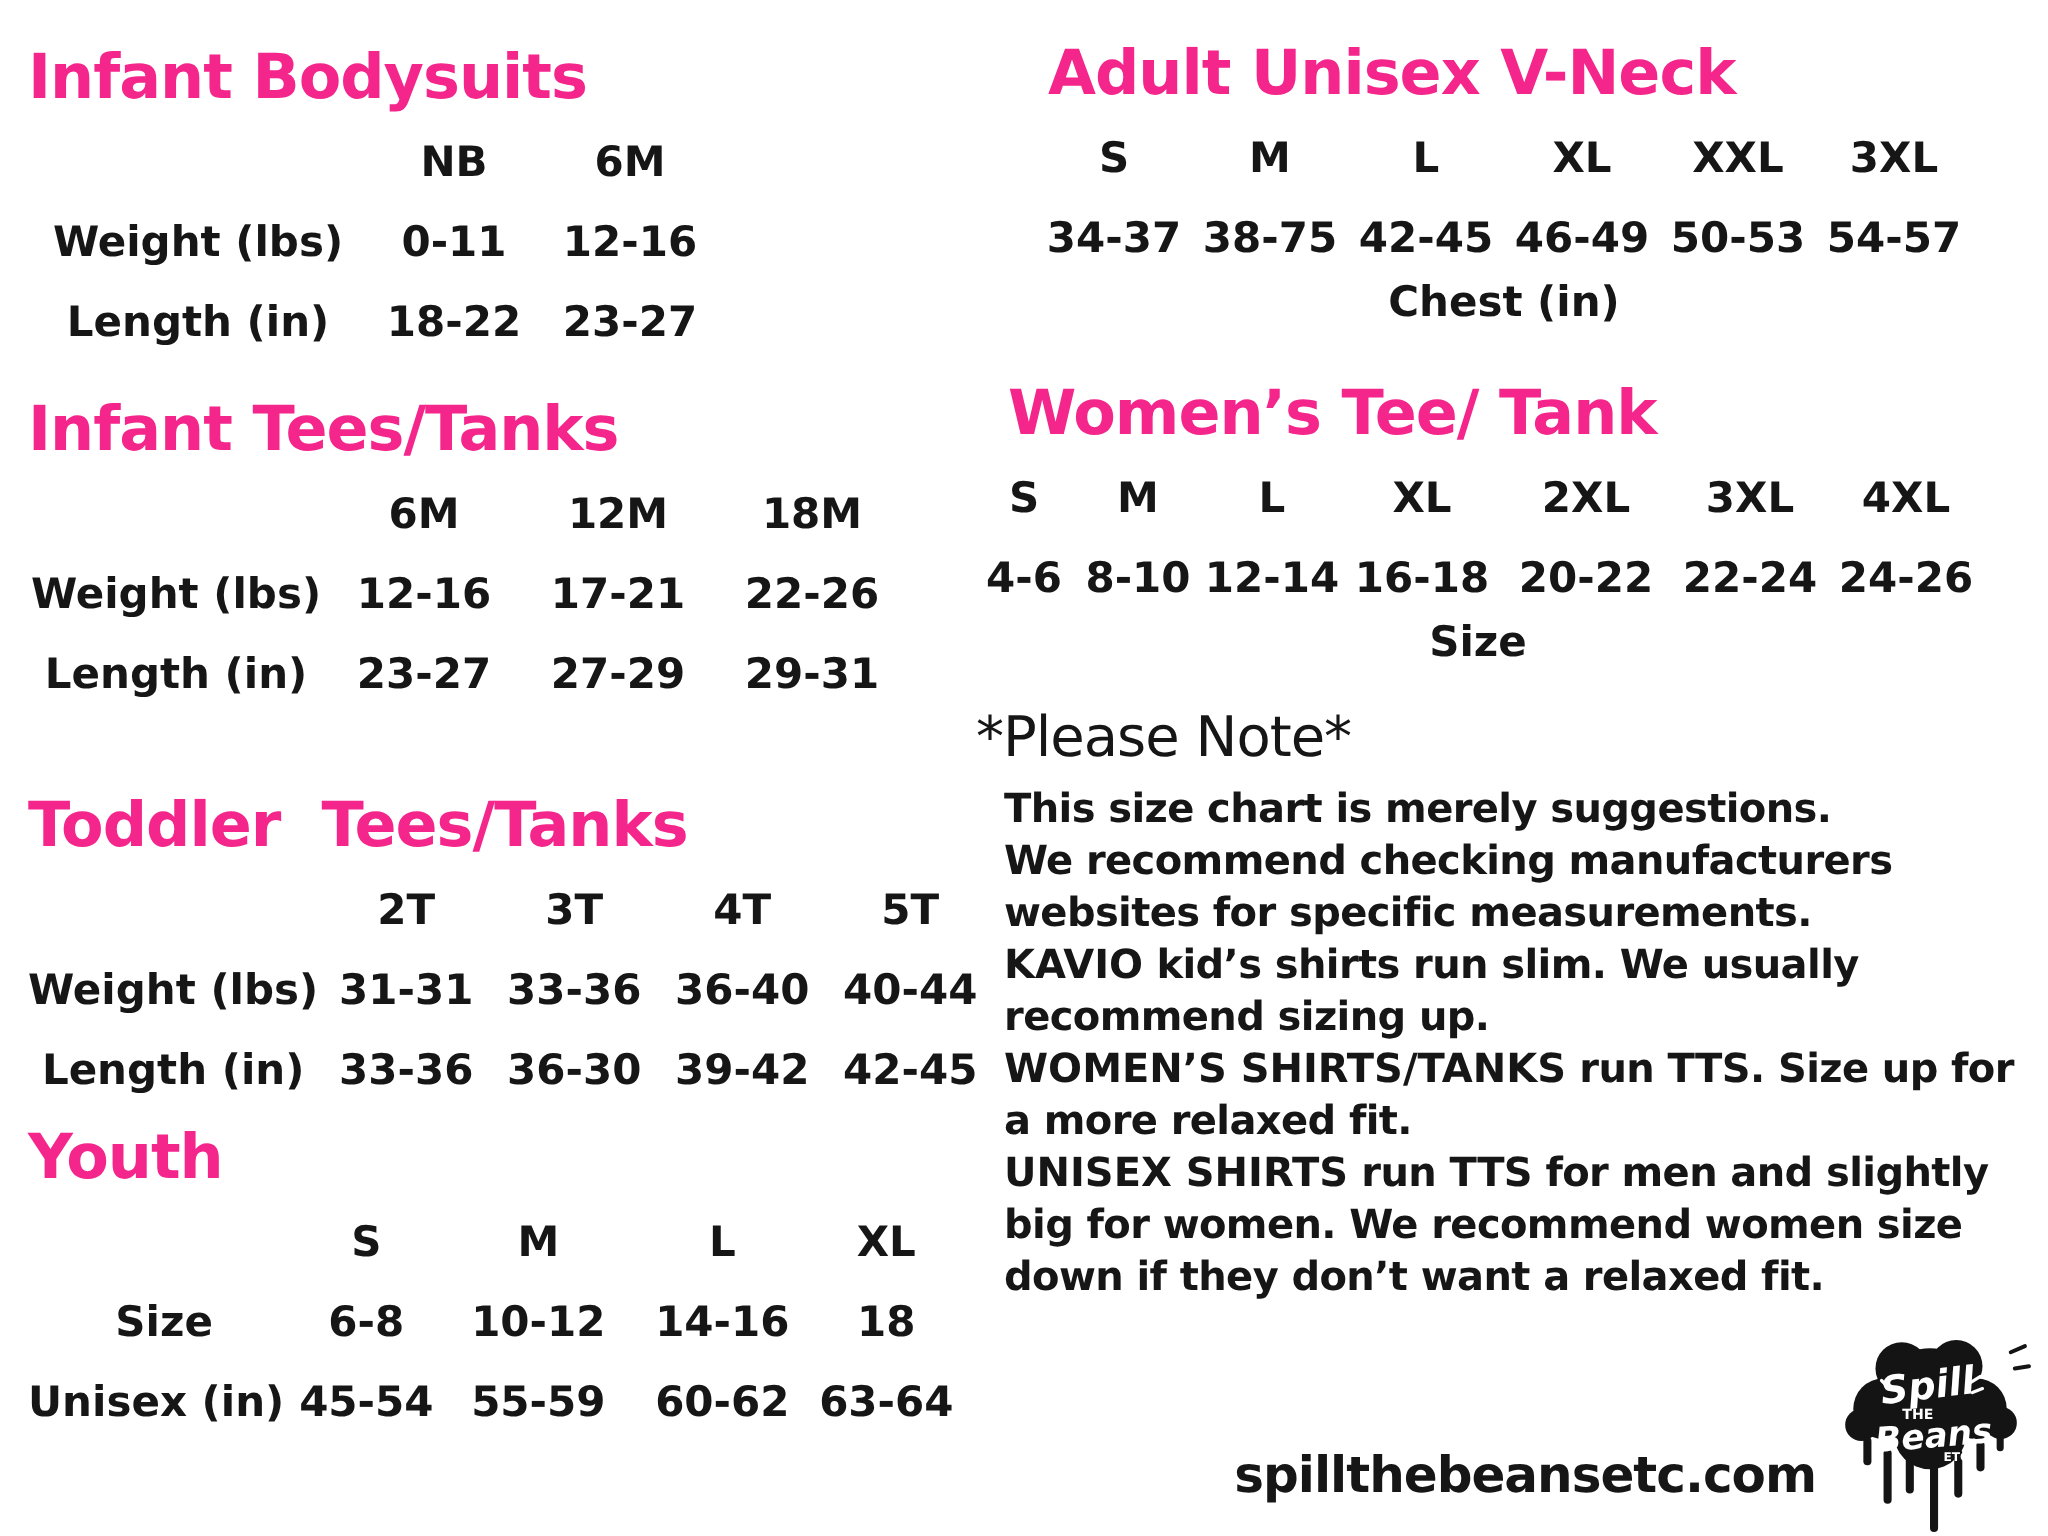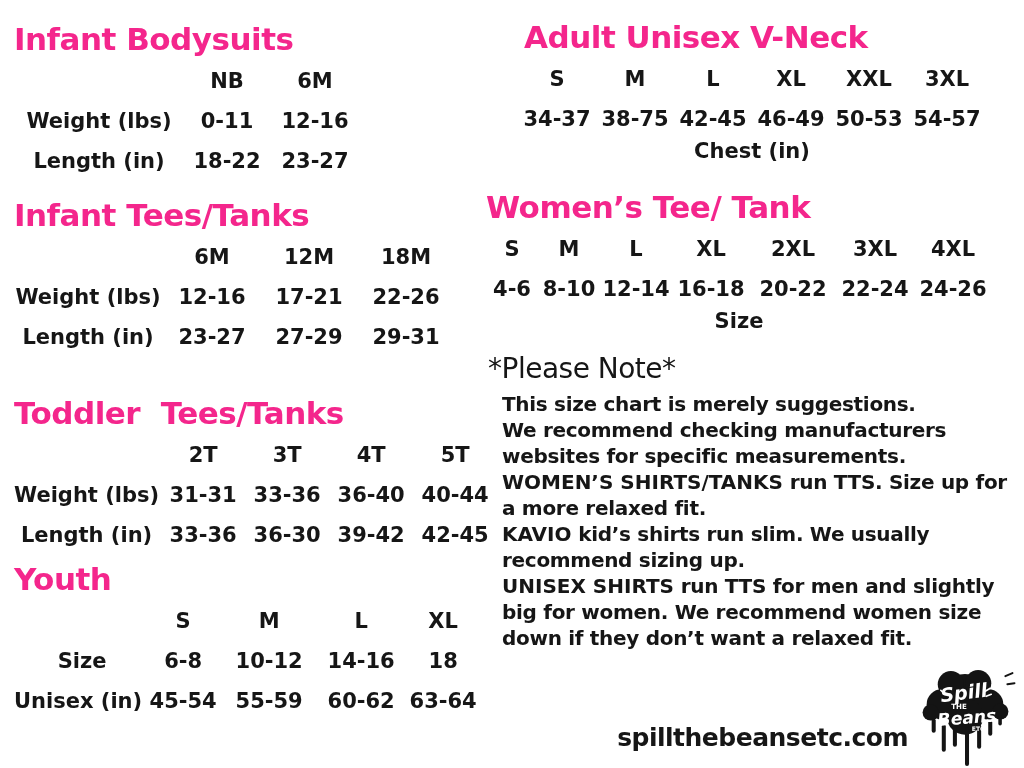--- a/index.html
+++ b/index.html
@@ -199,21 +199,21 @@
         <td>46-49</td>
         <td>50-53</td>
         <td>54-57</td>
       </tr>
     </tbody>
       </table>
     <div class="axis-label" style="width:524px">Chest (in)</div>
   </section>
 
   <section class="sec" style="top:188px;left:486px;width:528px">
-    <h2 class="title" style="">Women’s Tee/ Tank</h2>
+    <h2 class="title" style="margin-left:18px">Women’s Tee/ Tank</h2>
     <table class="t">
       <colgroup>
           <col style="width:52px">
           <col style="width:62px">
           <col style="width:72px">
           <col style="width:78px">
           <col style="width:86px">
           <col style="width:78px">
           <col style="width:78px">
         </colgroup>
@@ -239,22 +239,22 @@
     </tbody>
       </table>
     <div class="axis-label" style="width:506px">Size</div>
   </section>
 
   <section class="sec" style="top:352px;left:488px;width:530px">
     <h2 class="note-title">*Please Note*</h2>
     <div class="note-body">
       <div class="note-line"><span class="lead"></span><span>This size chart is merely suggestions.</span></div>
       <div class="note-line"><span class="lead"></span><span>We recommend checking manufacturers websites for specific measurements.</span></div>
+      <div class="note-line"><span class="lead">KAVIO</span><span> kid’s shirts run slim. We usually recommend sizing up.</span></div>
       <div class="note-line"><span class="lead">WOMEN’S SHIRTS/TANKS</span><span> run TTS. Size up for a more relaxed fit.</span></div>
-      <div class="note-line"><span class="lead">KAVIO</span><span> kid’s shirts run slim. We usually recommend sizing up.</span></div>
       <div class="note-line"><span class="lead">UNISEX SHIRTS</span><span> run TTS for men and slightly big for women. We recommend women size down if they don’t want a relaxed fit.</span></div>
     </div>
   </section>
 
   <div class="website">spillthebeansetc.com</div>
 
   <svg class="logo" viewBox="0 0 100 103" aria-hidden="true">
     <g fill="#141414">
       <circle cx="50" cy="36" r="26"></circle>
       <circle cx="27" cy="40" r="15"></circle>

